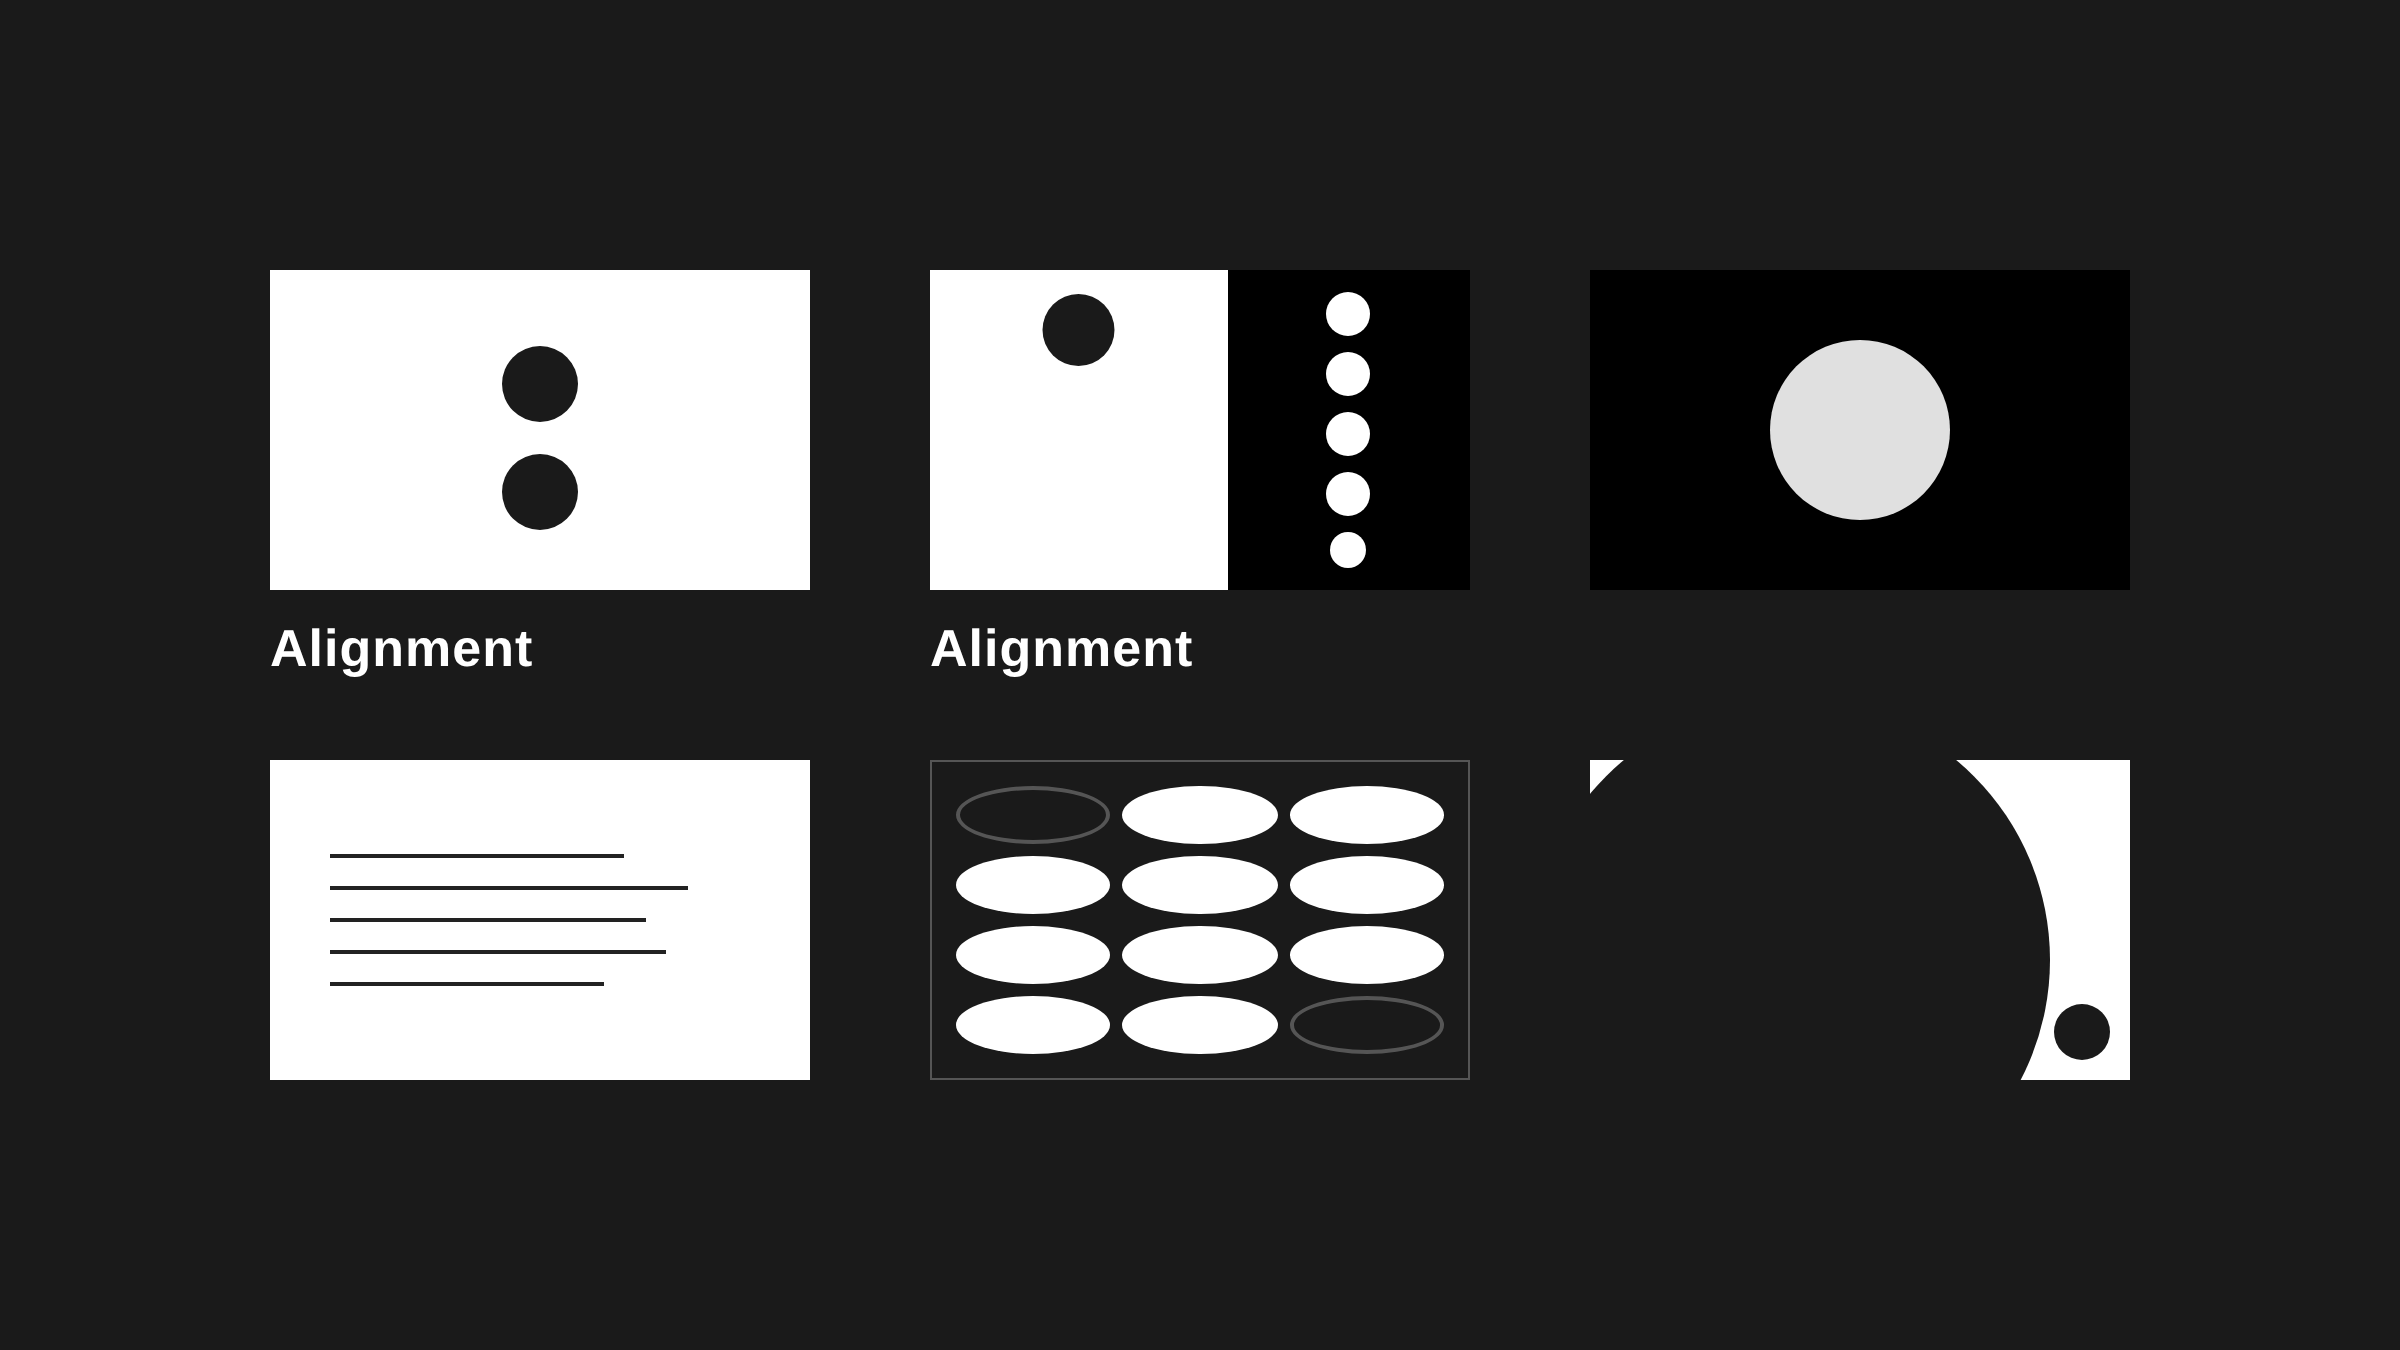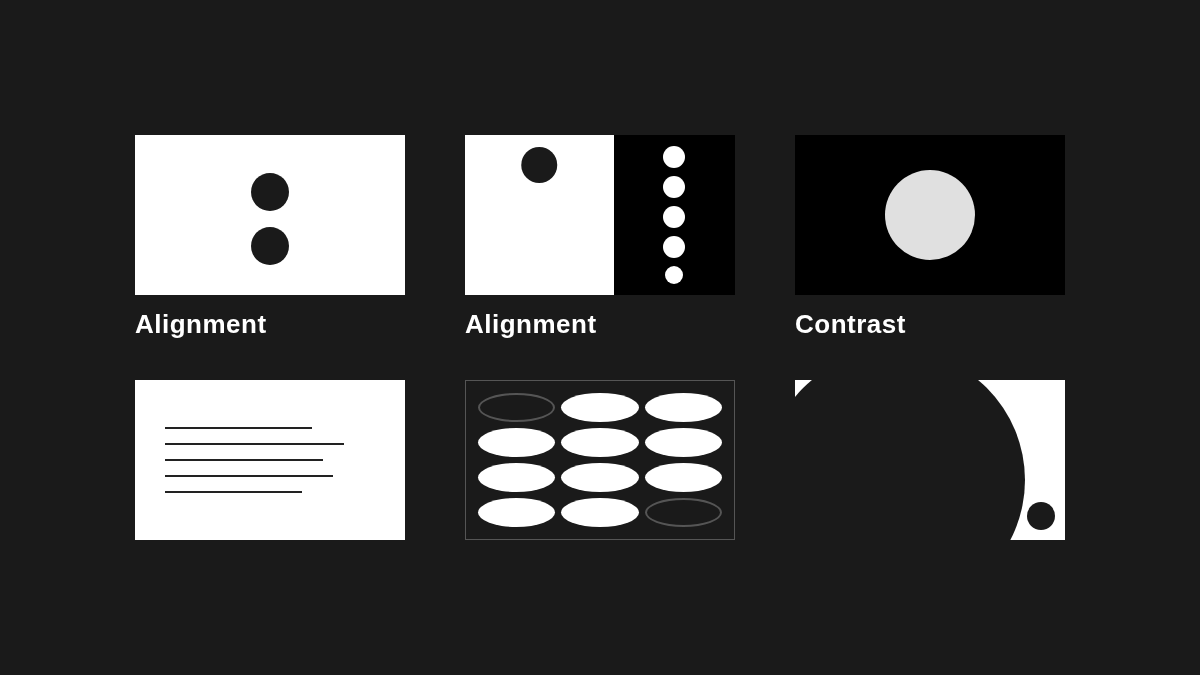--- a/index.html
+++ b/index.html
@@ -196,21 +196,20 @@
         <div class="rep-dot" style="width:18px;height:18px;"></div>
       </div>
     </div>
     <span class="card-label">Alignment</span>
   </div>
 
   <div class="card">
     <div class="card-image contrast-img">
       <div class="contrast-circle"></div>
     </div>
-    <span class="card-label">Contrast</span>
   </div>
 
   <div class="card">
     <div class="card-image lines-img">
       <div class="line-item" style="width:70%;"></div>
       <div class="line-item" style="width:85%;"></div>
       <div class="line-item" style="width:75%;"></div>
       <div class="line-item" style="width:80%;"></div>
       <div class="line-item" style="width:65%;"></div>
     </div>

